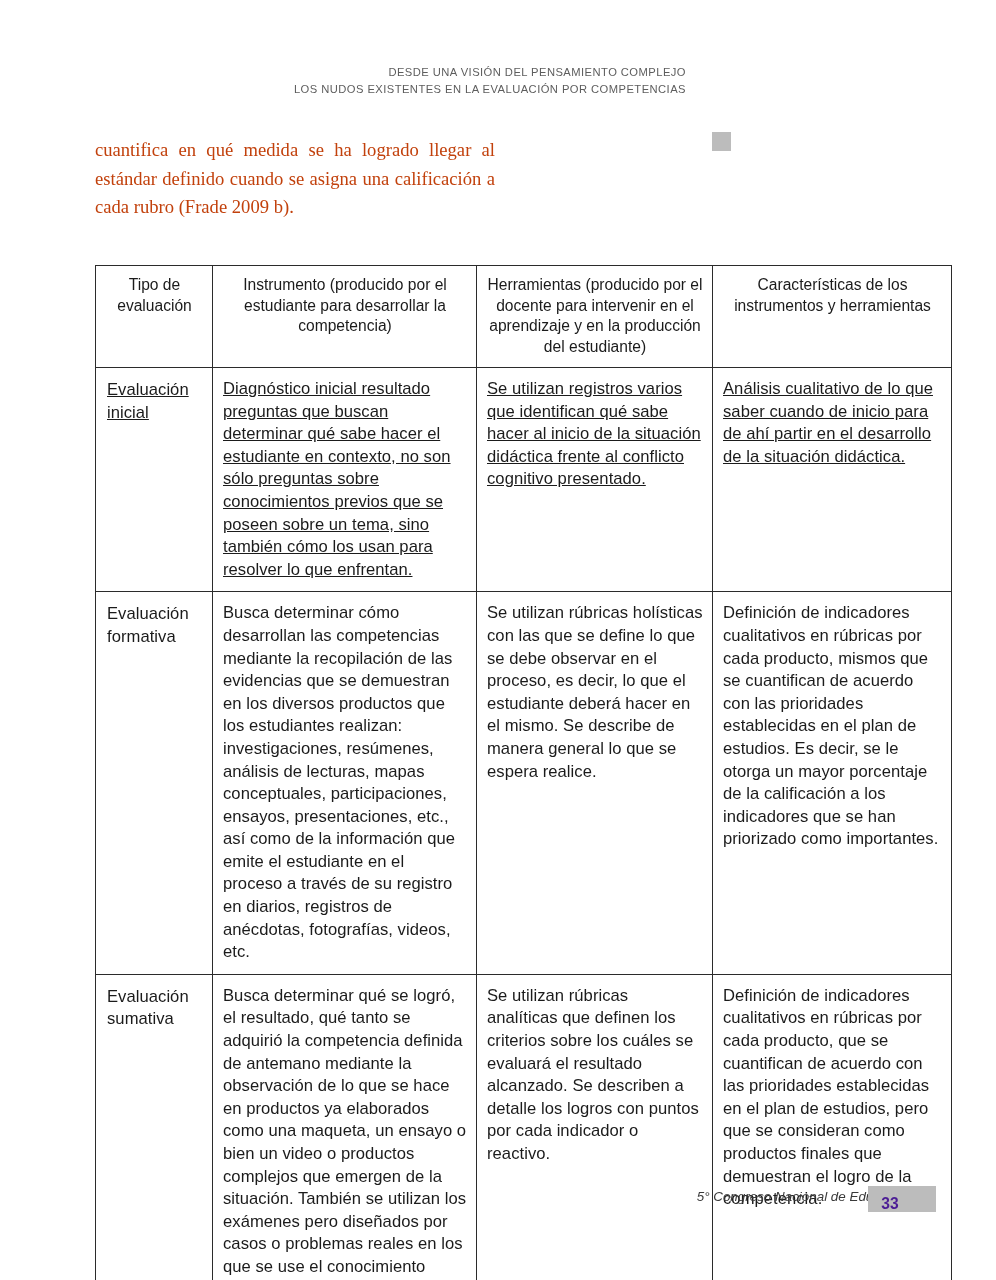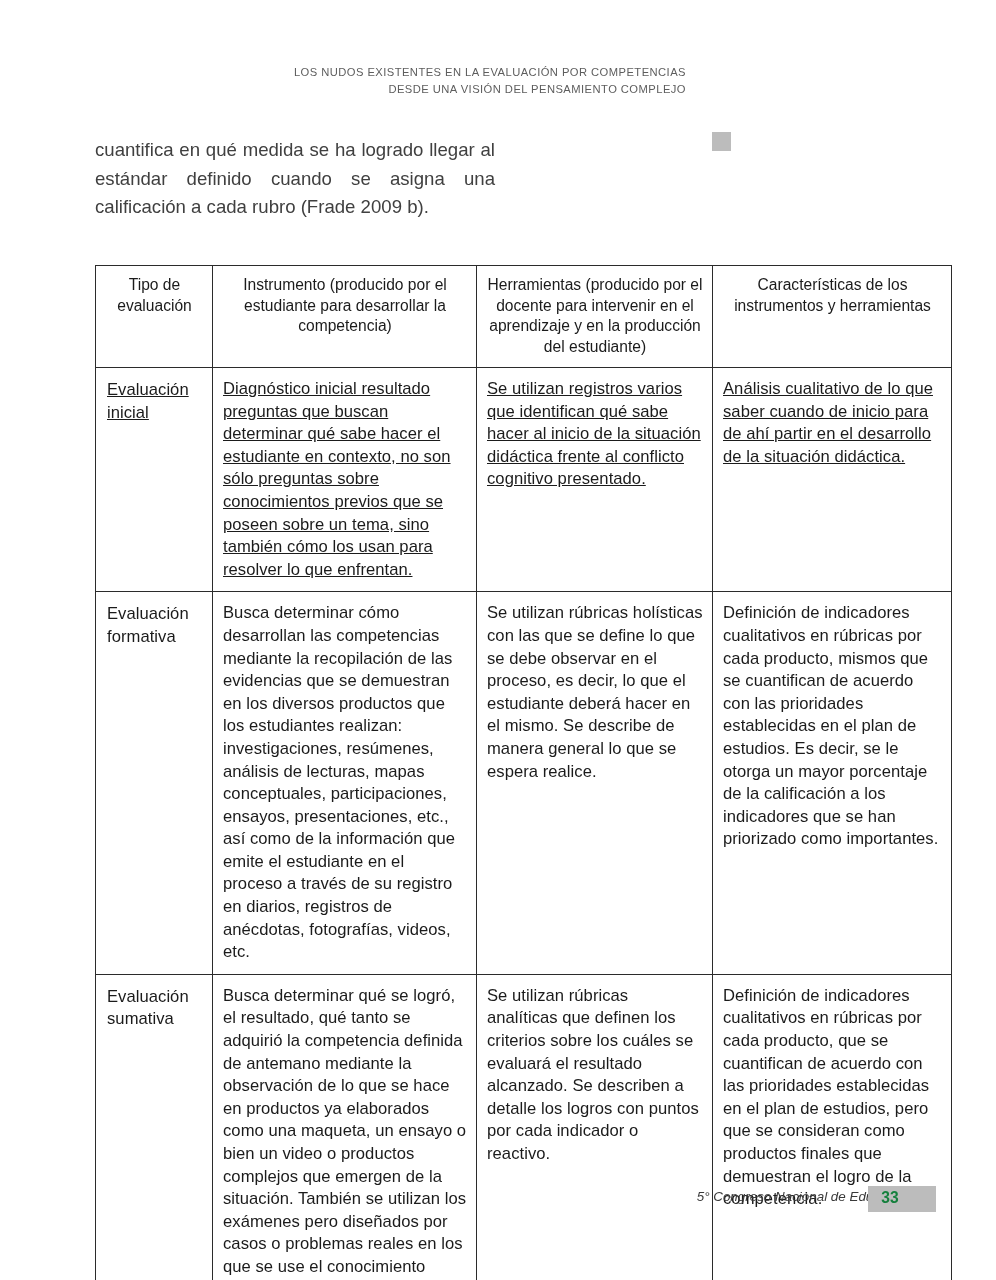--- a/index.html
+++ b/index.html
@@ -50,22 +50,23 @@
     top: 136px;
     left: 95px;
     width: 856px;
     display: flex;
     justify-content: space-between;
   }
   .intro .col {
     width: 400px;
     font-size: 18.6px;
     line-height: 28.5px;
-    color: #404040;
+    color: #c2410c;
     text-align: justify;
+    font-family: Liberation Serif, serif;
   }
   .intro .col.right { width: 412px; }
 
   
   .matrix {
     position: absolute;
     left: 95px;
     top: 265px;
     width: 856px;
     border-collapse: collapse;
@@ -129,35 +130,35 @@
     position: absolute;
     left: 868px;
     top: 0;
     width: 68px;
     height: 26px;
     background: #bcbcbc;
   }
   .footer .pagenum {
     position: absolute;
     left: 874px;
-    top: 3px;
+    top: 9px;
     width: 32px;
     text-align: center;
     font-size: 15.6px;
     font-weight: bold;
-    color: #15803d;
+    color: #4c1d95;
   }
 </style>
 </head>
 <body>
 
 <div class="running-head">
   <div class="rh-lines">
+    <div>DESDE UNA VISIÓN DEL PENSAMIENTO COMPLEJO</div>
     <div>LOS NUDOS EXISTENTES EN LA EVALUACIÓN POR COMPETENCIAS</div>
-    <div>DESDE UNA VISIÓN DEL PENSAMIENTO COMPLEJO</div>
   </div>
   <div class="rh-square"></div>
 </div>
 
 <div class="intro">
   <div class="col left">cuantifica en qué medida se ha logrado llegar al estándar definido cuando se asigna una calificación a cada rubro (Frade 2009 b).</div>
 </div>
 
 <table class="matrix">
   <colgroup>

